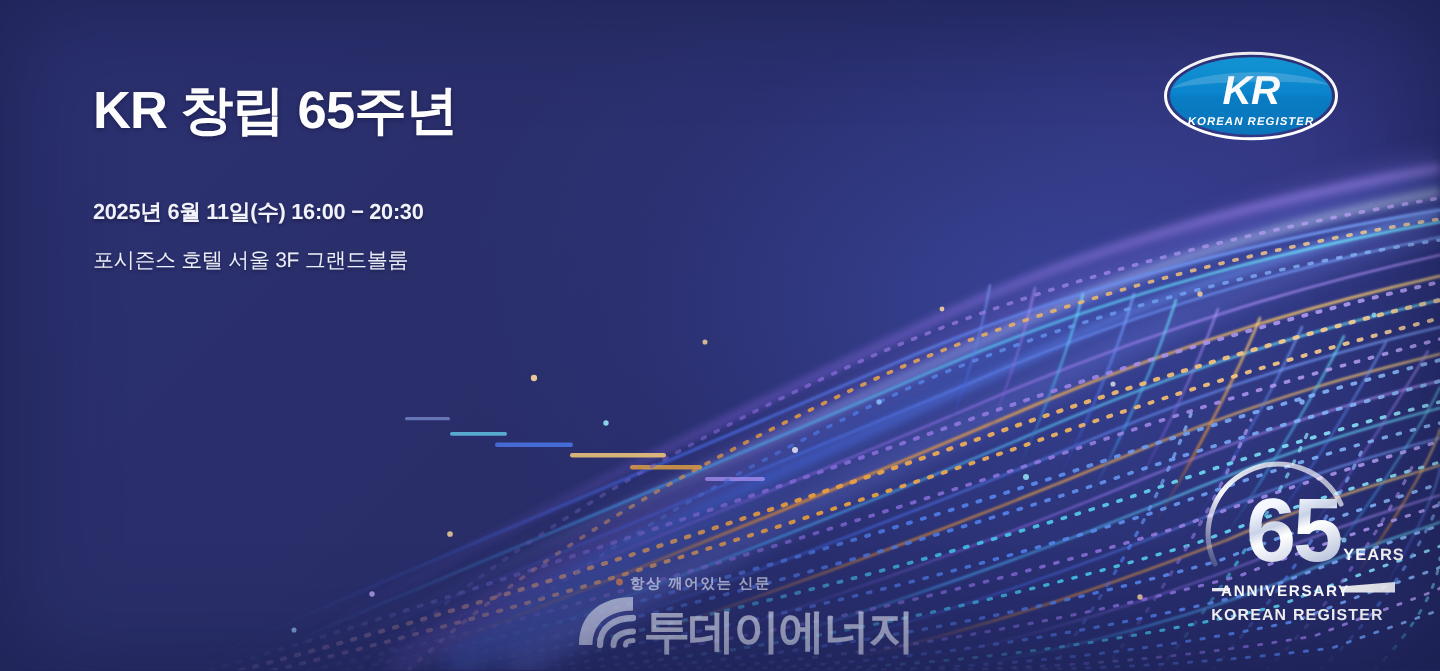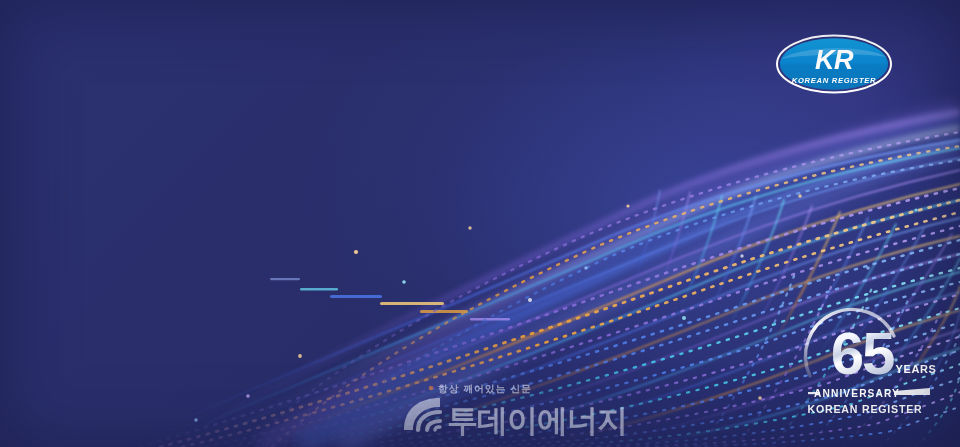--- a/index.html
+++ b/index.html
@@ -90,21 +90,21 @@
     top: 292px;
     width: 150px;
     height: 128px;
     z-index: 7;
   }
   .anniv-badge svg { display: block; }
 
   
   .watermark {
     position: absolute;
-    left: 398px;
+    left: 380px;
     top: 374px;
     width: 228px;
     height: 66px;
     z-index: 8;
     opacity: 0.62;
   }
   .watermark svg { display: block; }
 
   
   .vignette {
@@ -290,20 +290,25 @@
         <circle cx="300" cy="356" r="1.9" fill="#ffd89a" opacity="0.8"></circle>
         <circle cx="248" cy="396" r="1.8" fill="#c4acff" opacity="0.75"></circle>
         <circle cx="196" cy="420" r="1.7" fill="#93c4ff" opacity="0.7"></circle>
         <circle cx="760" cy="398" r="1.8" fill="#ffd89a" opacity="0.8"></circle>
         <circle cx="896" cy="360" r="1.7" fill="#9cf0ff" opacity="0.7"></circle>
       </g>
     </svg>
   </div>
 
   <div class="text-block">
+    <div class="headline">KR 창립 65주년</div>
+    <div class="meta">
+      <div class="meta-line datetime">2025년 6월 11일(수) 16:00 − 20:30</div>
+      <div class="meta-line venue">포시즌스 호텔 서울 3F 그랜드볼룸</div>
+    </div>
   </div>
 
   <div class="kr-logo">
     <svg viewBox="0 0 118 62" xmlns="http://www.w3.org/2000/svg">
       <defs>
         <linearGradient id="krOval" x1="0" y1="0" x2="0" y2="1">
           <stop offset="0%" stop-color="#139ddd"></stop>
           <stop offset="48%" stop-color="#0b86d0"></stop>
           <stop offset="52%" stop-color="#0a7ec6"></stop>
           <stop offset="100%" stop-color="#0a74ba"></stop>

